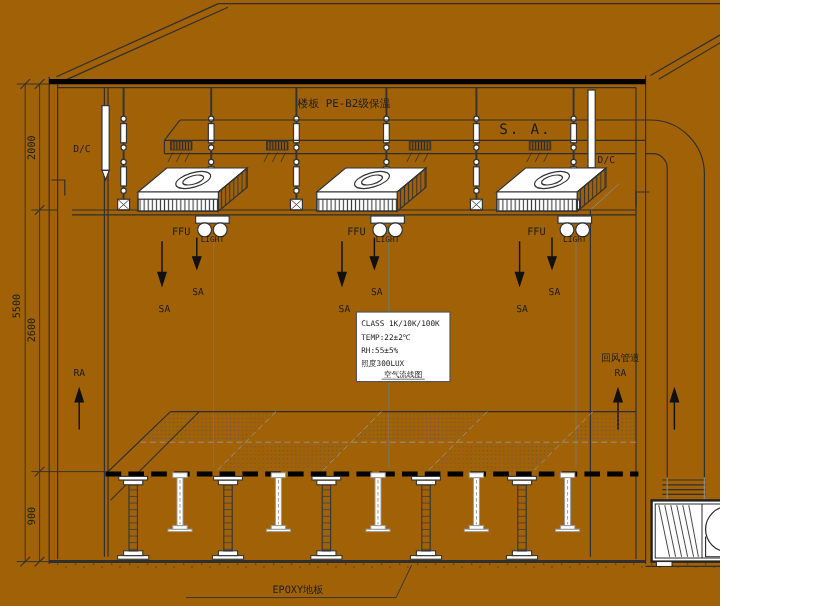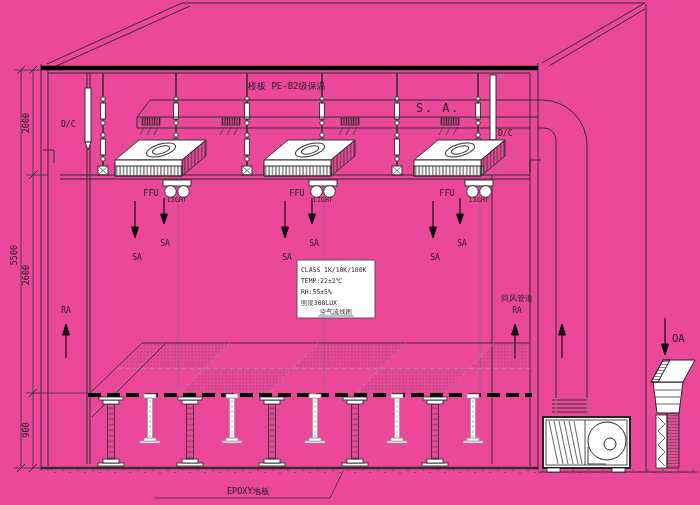--- a/index.html
+++ b/index.html
@@ -1,16 +1,16 @@
 <!DOCTYPE html>
 <html><head>
 <meta charset="utf-8">
 <style>
   html,body{margin:0;padding:0;background:#fff;}
-  #stage{position:relative;width:700px;height:505px;background:#ec4899;overflow:hidden;
+  #stage{position:relative;width:600px;height:505px;background:#a16207;overflow:hidden;
          font-family:"DejaVu Sans Mono","Liberation Mono",monospace;}
   svg{display:block}
   text{fill:#1d1d1d;font-family:"DejaVu Sans Mono","Liberation Mono",monospace;}
   .t9{font-size:9px;} .t8{font-size:8px;} .t85{font-size:8.5px;} .t65{font-size:6.5px;}
   .t64{font-size:6.4px;} .t12{font-size:12px;letter-spacing:1.5px;} .t10{font-size:10.5px;}
   .mid{text-anchor:middle;}
 </style>
 </head>
 <body>
 

